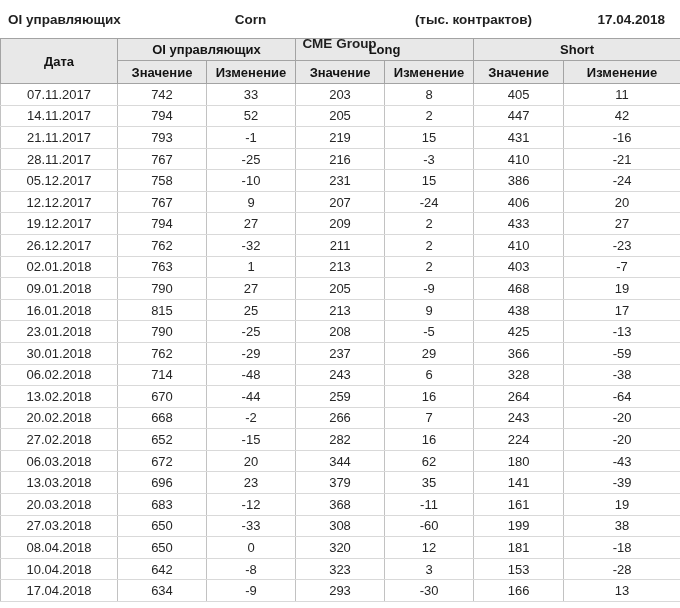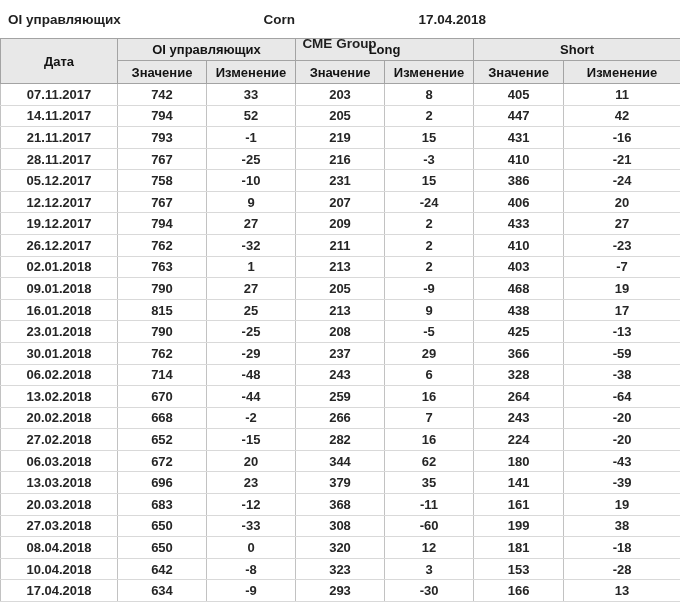--- a/index.html
+++ b/index.html
@@ -14,42 +14,42 @@
   }
   .titlebar {
     display: flex;
     height: 38px;
     align-items: center;
     font-weight: bold;
     font-size: 13.5px;
   }
   .titlebar .tcell { box-sizing: border-box; white-space: nowrap; }
   .t-report   { width: 206px; text-align: left;  padding-left: 8px; }
-  .t-instr    { width: 89px;  text-align: right; }
+  .t-instr    { width: 89px;  text-align: center; }
   .t-exch     { width: 89px;  text-align: center; margin-top: 48px; }
   .t-units    { width: 179px; text-align: center; }
   .t-date     { width: 117px; text-align: right; padding-right: 15px; }
 
   table.cot {
     width: 680px;
     border-collapse: collapse;
     table-layout: fixed;
     font-size: 13px;
   }
   table.cot thead th {
     background: var(--header-bg, #e8e8e8);
     border: 1px solid var(--header-border, #a3a3a3);
     font-weight: bold;
     font-size: 13px;
     padding: 0;
     color: #141414;
   }
   tr.group-row  { height: 22px; }
   tr.sub-row    { height: 23px; margin-left: 21px; }
-  table.cot tbody tr { height: 21.58px; font-weight: bold; }
+  table.cot tbody tr { height: 21.58px; }
   table.cot tbody td {
     padding: 0;
     text-align: center;
     border-right: 1px solid var(--grid-vertical, #c2c2c2);
     border-bottom: 1px solid var(--grid-horizontal, #d9d9d9);
     color: #262626;
     white-space: nowrap;
   }
   table.cot tbody td:first-child {
     border-left: 1px solid var(--grid-vertical, #c2c2c2);
@@ -57,20 +57,21 @@
   td.pos { color: var(--positive, #1f7f1f); }
   td.neg { color: var(--negative, #bd2c2c); }
 </style>
 </head>
 <body>
 
 <div class="titlebar">
   <div class="tcell t-report">OI управляющих</div>
   <div class="tcell t-instr">Corn</div>
   <div class="tcell t-exch">CME Group</div>
+  <div class="tcell t-units">(тыс. контрактов)</div>
   <div class="tcell t-date">17.04.2018</div>
 </div>
 
 <table class="cot">
   <colgroup>
     <col style="width:117px">
       <col style="width:89px">
       <col style="width:89px">
     <col style="width:89px">
       <col style="width:89px">

